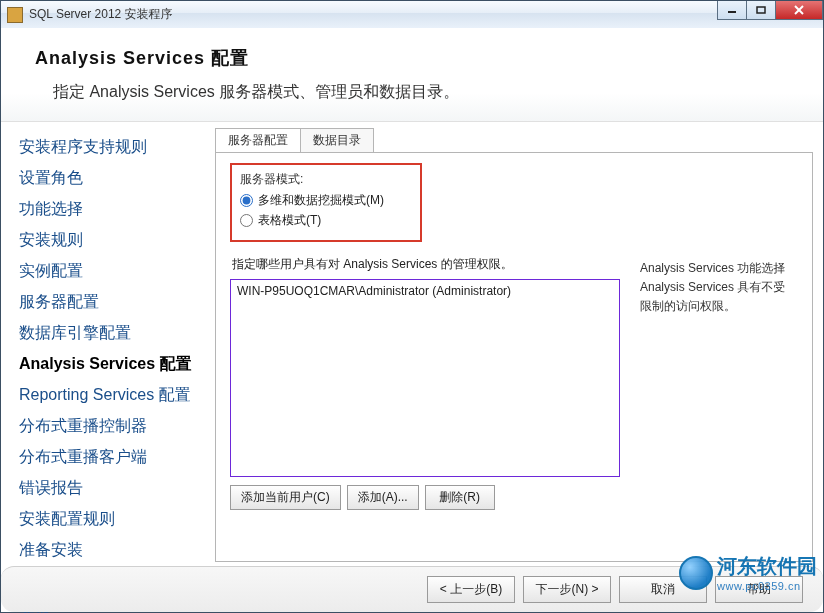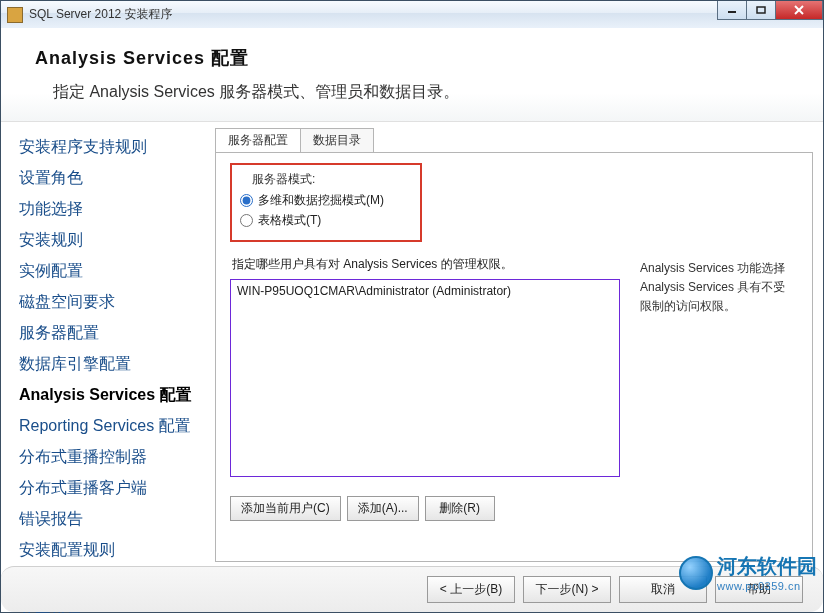--- a/index.html
+++ b/index.html
@@ -114,21 +114,21 @@
     height: calc(100% - 24px - 4px);
     padding: 10px 14px 10px 14px;
     background:#fff;
     position:relative;
   }
   .mode-group {
     border: 2px solid #d63a2b;
     padding: 6px 8px 8px 8px;
     width: 192px;
   }
-  .mode-group .legend { color:#333; margin-bottom:4px;margin-left:12px;}
+  .mode-group .legend { color:#333; margin-bottom:4px;}
   .radio-line { display:flex; align-items:center; margin:3px 0; color:#222;}
   .radio-line input { margin:0 5px 0 0; accent-color:#2a6fc9;}
   .permission-desc { margin:14px 0 6px 2px; color:#222;}
   .userlist {
     border:1px solid #6d28d9;
     width:390px;
     height:198px;
     background:#fff;
     padding:4px 6px;
     color:#222;
@@ -138,21 +138,21 @@
     position:absolute;
     left: 424px;
     top: 106px;
     width: 150px;
     color:#333;
     line-height:1.6;
   }
   .user-actions {
     display:flex;
     gap:6px;
-    margin-top:19px;
+    margin-top:8px;
   }
   .btn {
     border:1px solid #9a9a9a;
     background:linear-gradient(to bottom,#fefefe,#e6e6e6);
     padding:3px 10px;
     font-size:12px;
     color:#222;
     cursor:pointer;
     min-width:70px;
     text-align:center;
@@ -221,21 +221,20 @@
     <div class="page-subtitle">指定 Analysis Services 服务器模式、管理员和数据目录。</div>
   </div>
 
   <div class="content-row">
     <nav class="sidebar">
       <a>安装程序支持规则</a>
       <a>设置角色</a>
       <a>功能选择</a>
       <a>安装规则</a>
       <a>实例配置</a>
-      <a>磁盘空间要求</a>
       <a>服务器配置</a>
       <a>数据库引擎配置</a>
       <a class="current">Analysis Services 配置</a>
       <a>Reporting Services 配置</a>
       <a>分布式重播控制器</a>
       <a>分布式重播客户端</a>
       <a>错误报告</a>
       <a>安装配置规则</a>
       <a>准备安装</a>
       <a>安装进度</a>

